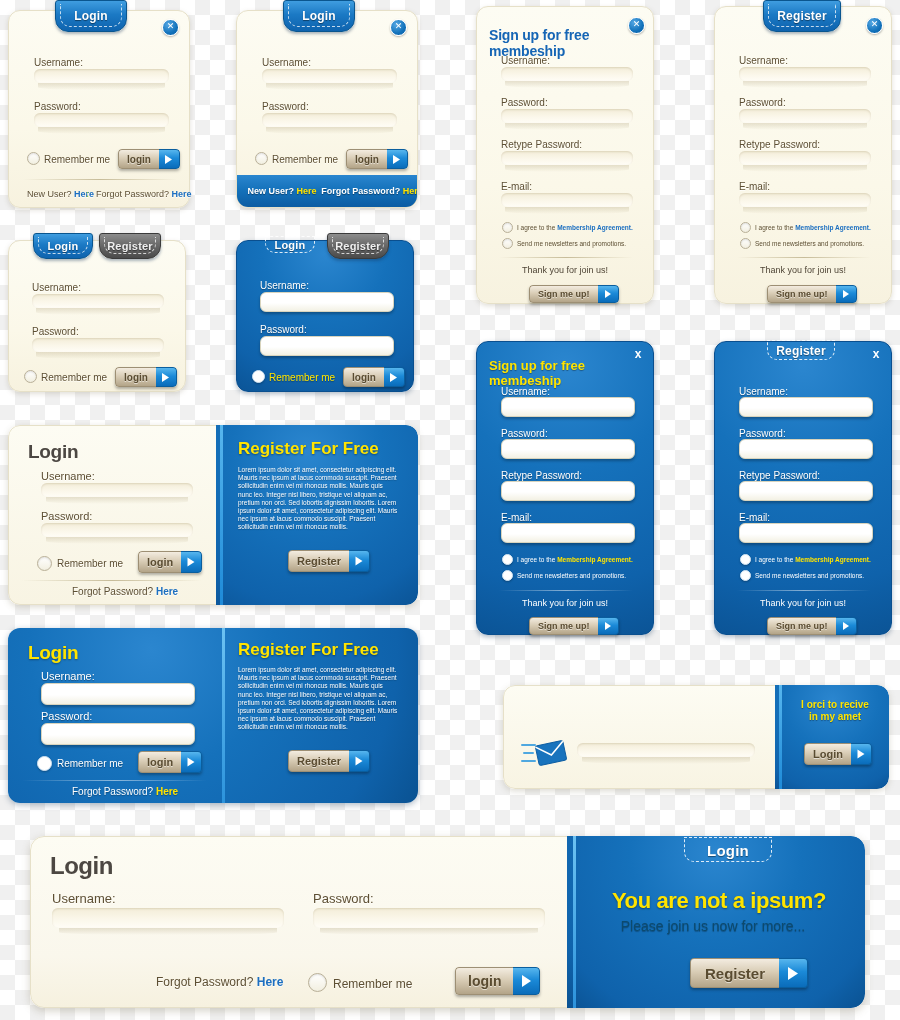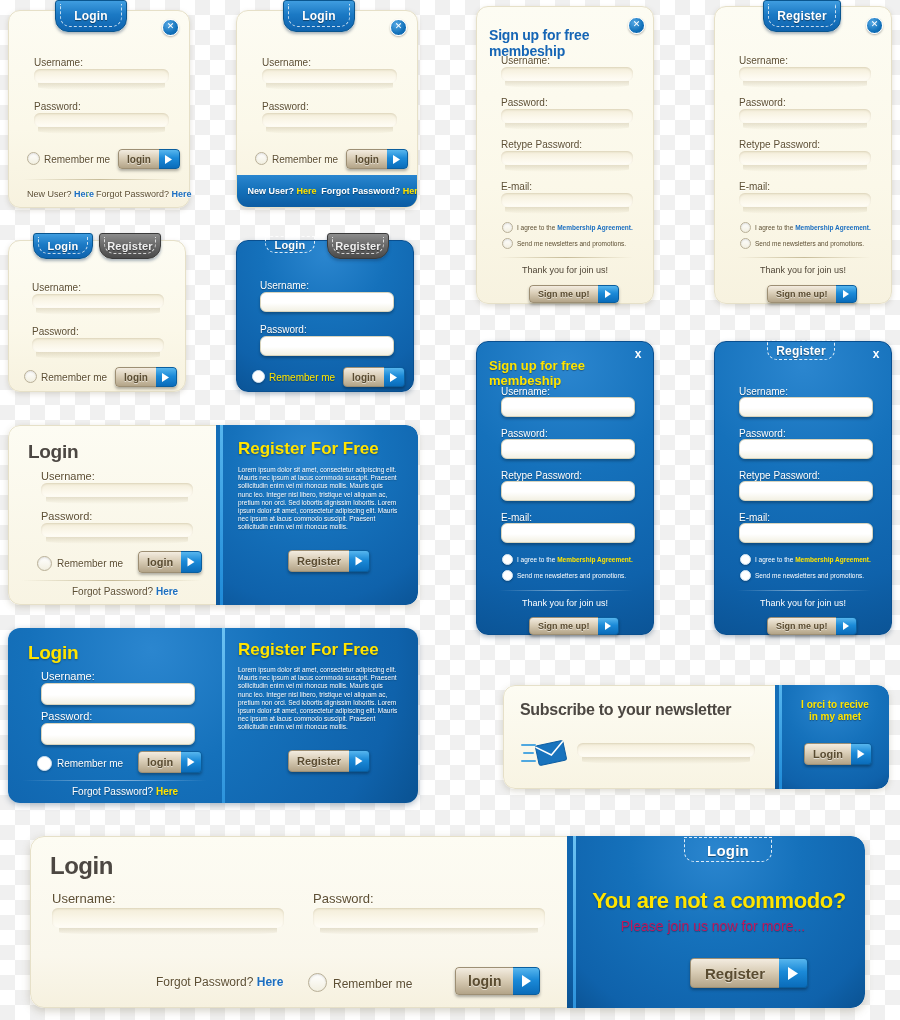--- a/index.html
+++ b/index.html
@@ -512,21 +512,20 @@
           </svg>
       </div>
     </div>
   </div>
 
   <div class="w" style="left:503px;top:685px;width:386px;height:104px;border-radius:12px;overflow:hidden;box-shadow:0 2px 6px rgba(120,110,80,.25);">
     <div style="position:absolute;left:0;top:0;width:274px;height:100%;background:linear-gradient(180deg,#fdfcf3,#f8f4e3);border:1px solid #e6e0c8;box-sizing:border-box;border-radius:12px 0 0 12px;"></div>
     <div style="position:absolute;left:272px;top:0;right:0;height:100%;background:radial-gradient(circle at 50% 15%,#2b86cf 0%,#1571bb 45%,#0f62ab 85%,#0b5496 100%);border-radius:0 12px 12px 0;"></div>
     <div class="divider-v" style="left:276px;top:0;height:100%;"></div>
 
-    <div style="position:absolute;left:17px;top:16px;font-size:16px;font-weight:bold;color:#4c4742;letter-spacing:-.3px;">Subscribe to your newsletter</div>
 
     <div style="position:absolute;left:18px;top:52px;">
       <svg width="46" height="32" viewBox="0 0 46 32">
         <g stroke="#4fa8e0" stroke-width="2" stroke-linecap="round">
           <line x1="1" y1="8" x2="14" y2="8"></line>
             <line x1="3" y1="16" x2="12" y2="16"></line>
             <line x1="1" y1="24" x2="14" y2="24"></line>
         </g>
         <g transform="rotate(-12 30 16)">
           <rect x="16" y="6" width="28" height="20" rx="2" fill="#1873bd" stroke="#0d5ea3"></rect>
@@ -577,22 +576,22 @@
       <div class="arw" style="width:26px;">
         <svg width="13" height="16" viewBox="0 0 13 16">
             <polygon points="2,2 11,8 2,14" fill="#ffffff"></polygon>
           </svg>
       </div>
     </div>
 
     <div class="tab tab-ghost" style="left:650px;top:-2px;width:96px;height:32px;">
       <span style="font-size:15px;">Login</span>
     </div>
-    <div style="position:absolute;left:555px;right:12px;top:52px;text-align:center;font-size:22px;font-weight:bold;color:#ffe400;letter-spacing:-.4px;text-shadow:0 1px 2px rgba(0,0,0,.4);">You are not a commodo?</div>
-    <div style="position:absolute;left:555px;right:24px;top:82px;text-align:center;font-size:14px;color:#be185d;text-shadow:0 1px 1px rgba(0,0,0,.3);">Please join us now for more...</div>
+    <div style="position:absolute;left:555px;right:12px;top:52px;text-align:center;font-size:22px;font-weight:bold;color:#ffe400;letter-spacing:-.4px;text-shadow:0 1px 2px rgba(0,0,0,.4);">You are not a ipsum?</div>
+    <div style="position:absolute;left:555px;right:24px;top:82px;text-align:center;font-size:14px;color:#0c4a6e;text-shadow:0 1px 1px rgba(0,0,0,.3);">Please join us now for more...</div>
     <div class="btn" style="left:660px;top:122px;height:30px;">
       <div class="cap" style="font-size:15px;padding:0 14px;">
         <span>Register</span>
       </div>
       <div class="arw" style="width:28px;">
         <svg width="14" height="17" viewBox="0 0 14 17">
             <polygon points="2,2 12,8.5 2,15" fill="#ffffff"></polygon>
           </svg>
       </div>
     </div>

